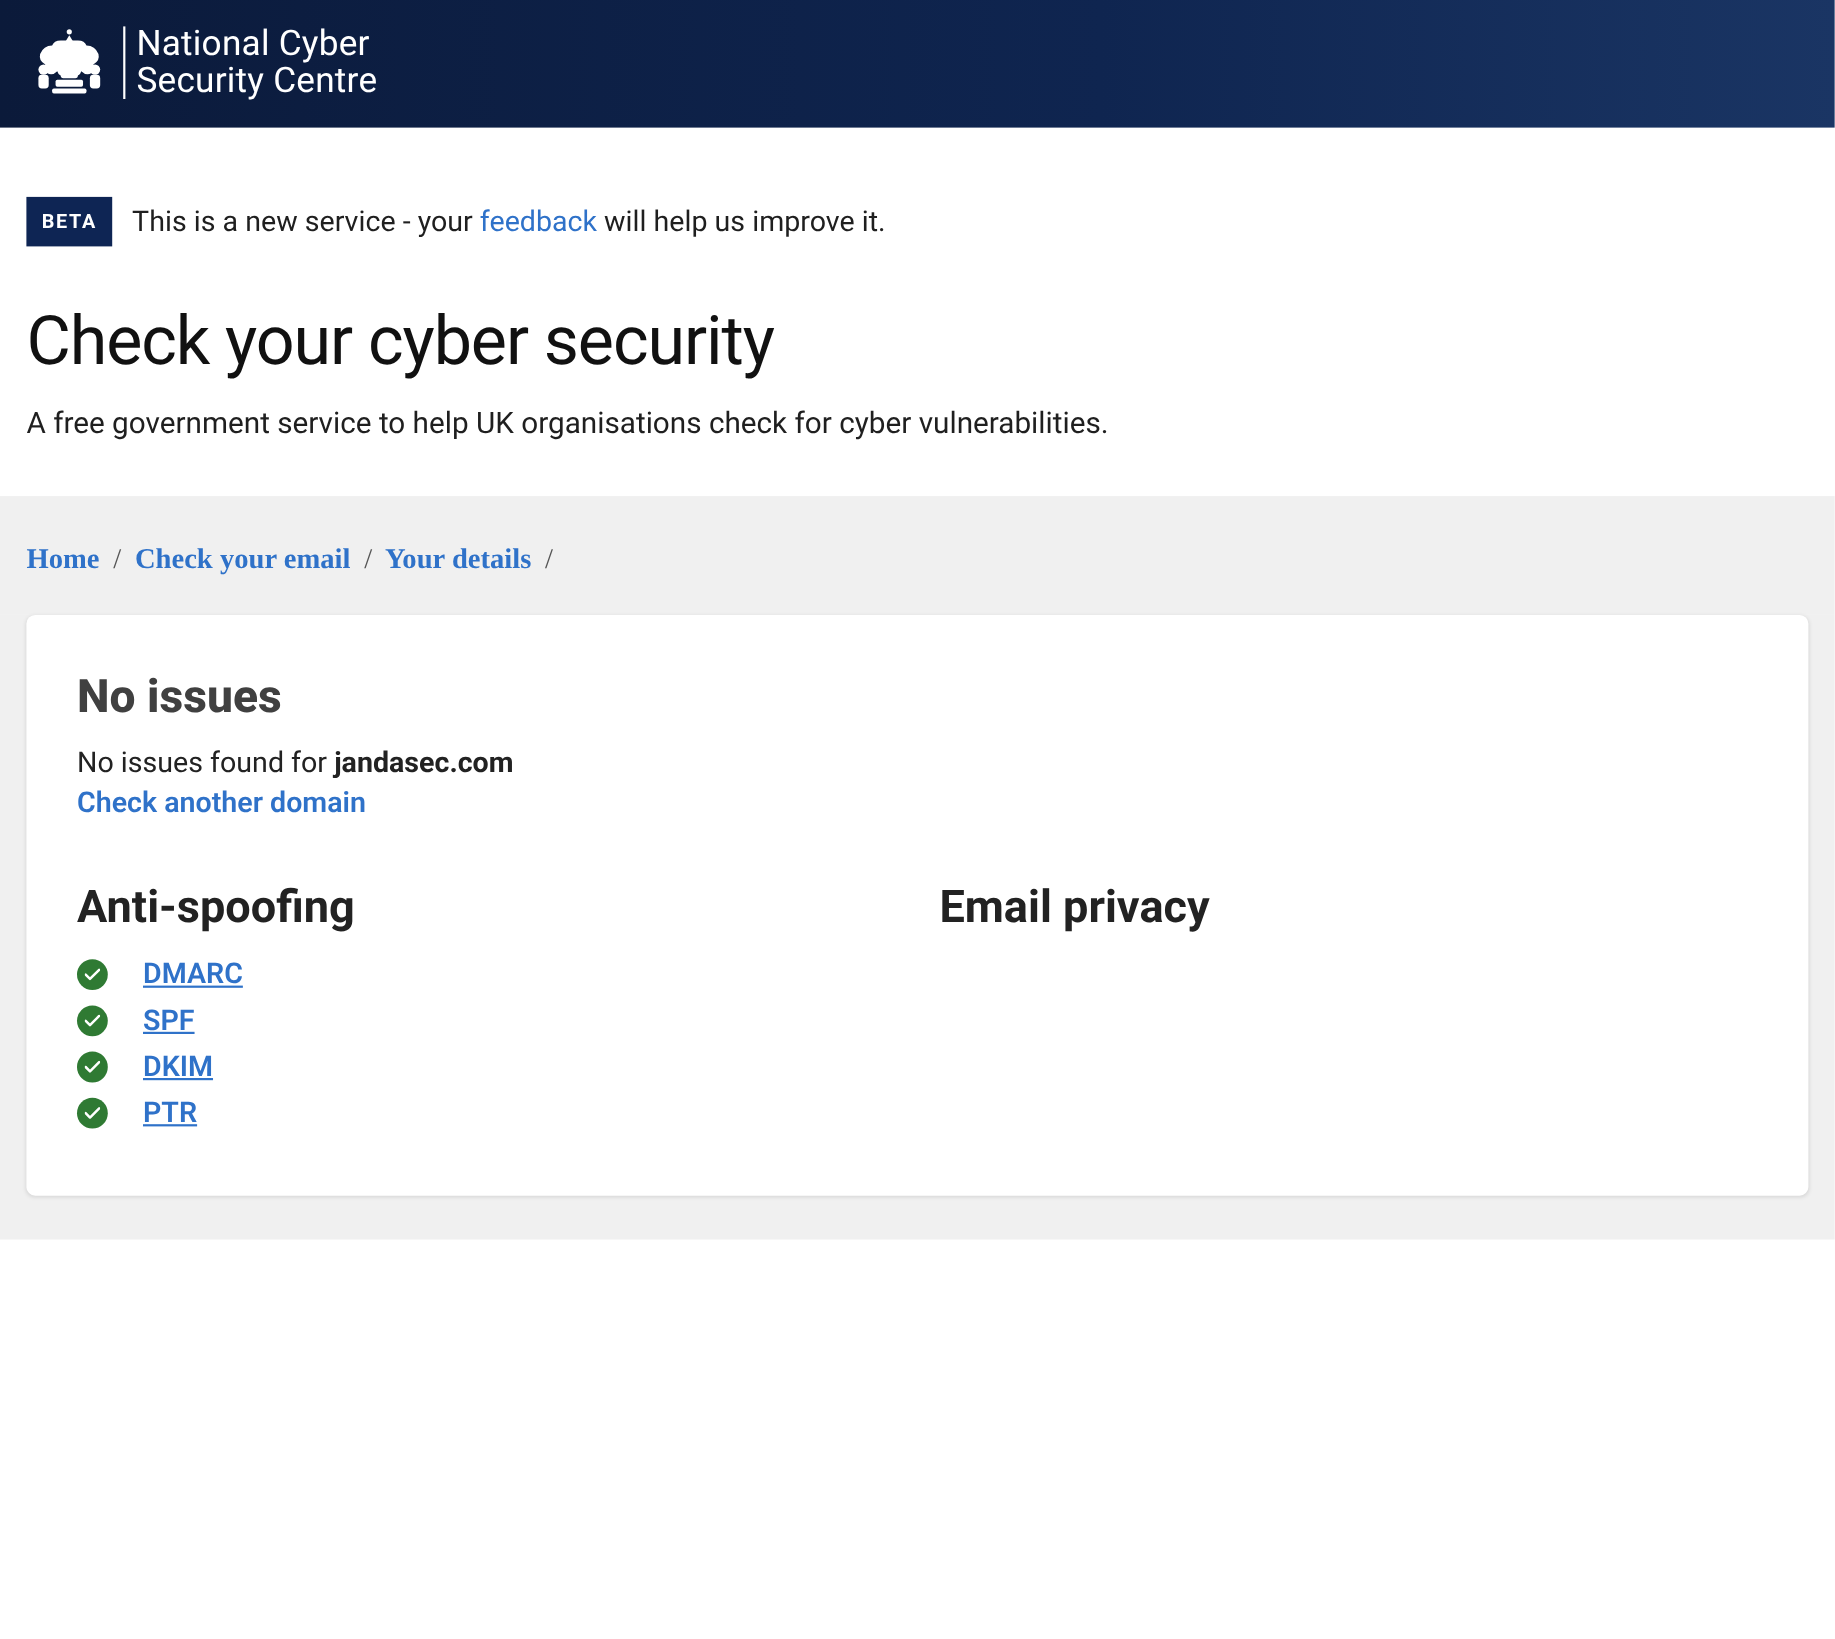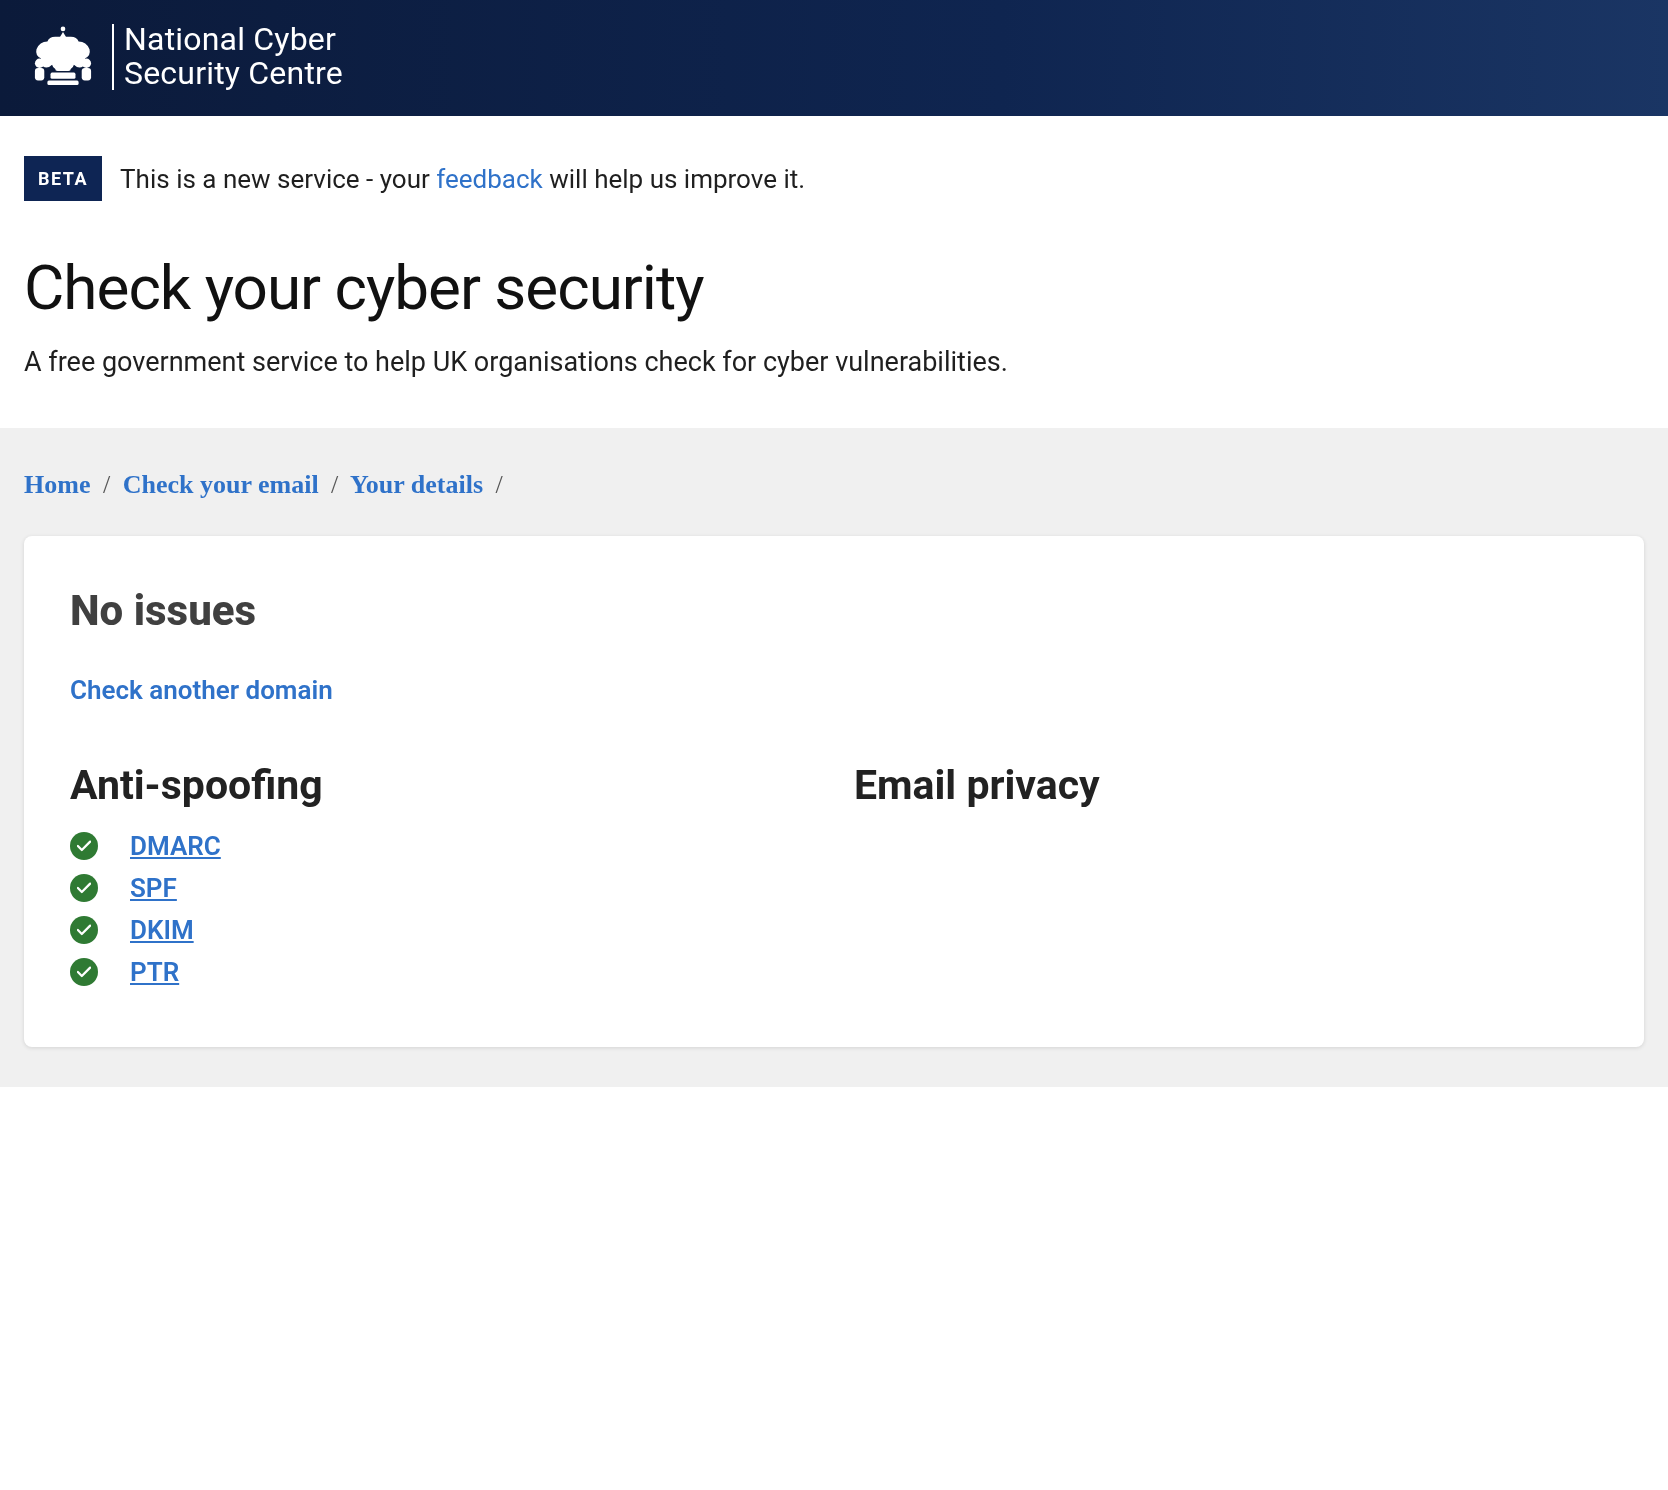--- a/index.html
+++ b/index.html
@@ -36,20 +36,21 @@
       color: #fff;
       font-size: 32px;
       line-height: 1.05;
       font-weight: 400;
       letter-spacing: 0.2px;
     }
 
     .notice-area {
       background: #fff;
       padding: 40px 24px 50px 24px;
+      margin-top: 23px;
     }
     .beta-row {
       display: flex;
       align-items: center;
       gap: 18px;
       margin-bottom: 50px;
     }
     .beta-badge {
       background: #0e2554;
       color: #fff;
@@ -99,21 +100,21 @@
     .card {
       background: #fff;
       border-radius: 8px;
       box-shadow: 0 1px 4px rgba(0,0,0,0.12);
       padding: 50px 46px 54px 46px;
     }
     .card-heading {
       font-size: 42px;
       font-weight: 800;
       color: #404040;
-      margin-bottom: 36px;
+      margin-bottom: 21px;
     }
     .card-summary {
       font-size: 26px;
       color: #222;
       margin-bottom: 2px;
     }
     .domain-strong {
       font-weight: 700;
     }
     .check-another {
@@ -212,20 +213,23 @@
     <a href="#" class="crumb-link">Check your email</a>
     <span class="crumb-sep">/</span>
     <a href="#" class="crumb-link">Your details</a>
     <span class="crumb-sep">/</span>
   </nav>
 </div>
 
 <div class="results-area">
   <div class="card">
     <h2 class="card-heading">No issues</h2>
+    <p class="card-summary">
+      <span>No issues found for  </span><strong class="domain-strong">jandasec.com</strong>
+    </p>
     <a href="#" class="check-another">Check another domain</a>
 
     <div class="columns">
       <div class="col">
         <h3 class="col-title">Anti-spoofing</h3>
         <ul class="check-list">
           <li>
             <span class="tick-icon">
                 <svg viewBox="0 0 16 12">
                   <path d="M1 6 L5.5 10.5 L15 1" stroke="#fff" stroke-width="2.6" fill="none" stroke-linecap="round" stroke-linejoin="round"></path>

